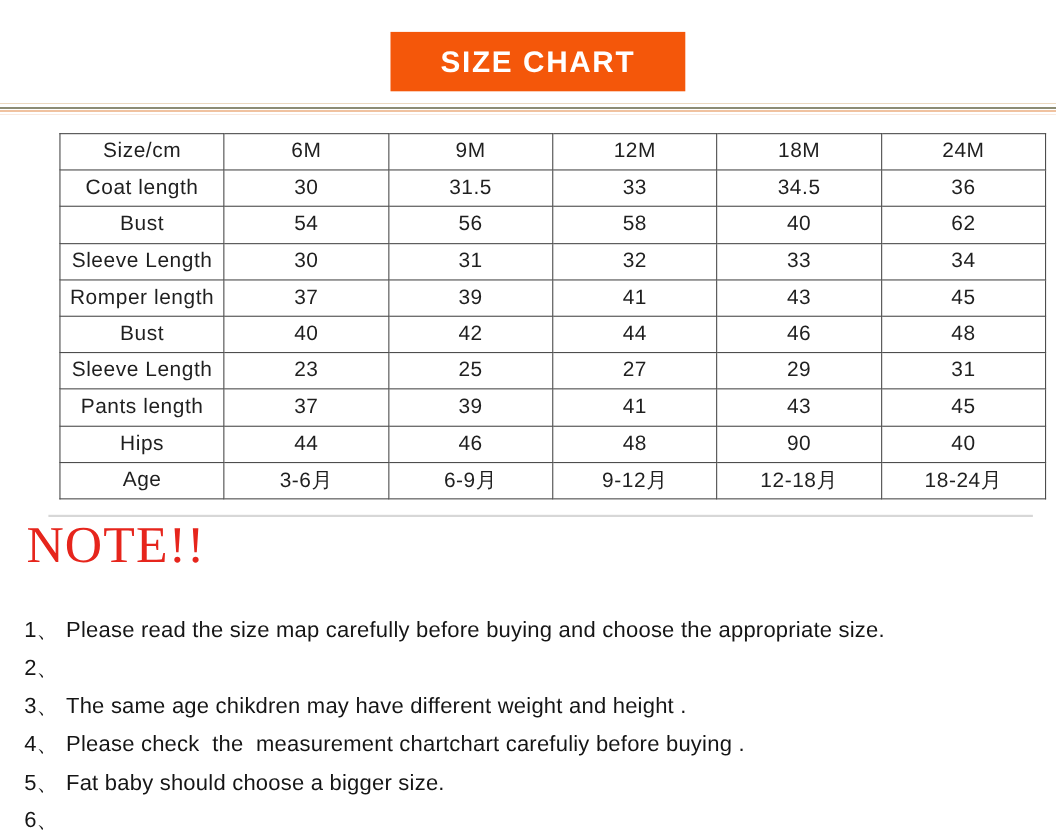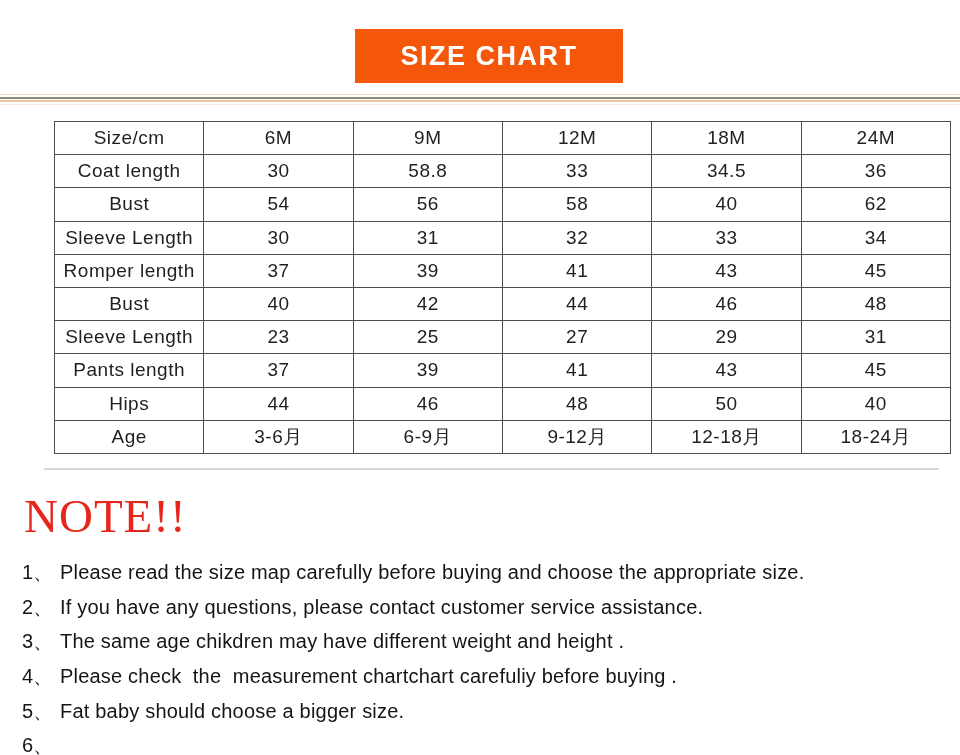--- a/index.html
+++ b/index.html
@@ -71,21 +71,21 @@
     position: absolute;
     left: 44px; top: 447px;
     width: 895px; height: 2px;
     background: #c9c9c9;
     opacity: 0.75;
   }
 
   
   .note-heading {
     position: absolute;
-    left: 24px; top: 468px;
+    left: 24px; top: 448px;
     margin: 0;
     font-family: "Liberation Serif", serif;
     font-weight: 400;
     font-size: 47px;
     letter-spacing: 1px;
     color: #e6251c;
   }
 
   
   .notes {
@@ -126,21 +126,21 @@
         <th>Size/cm</th>
         <th>6M</th>
         <th>9M</th>
         <th>12M</th>
         <th>18M</th>
         <th>24M</th>
       </tr>
       <tr>
         <td>Coat length</td>
         <td>30</td>
-        <td>58.8</td>
+        <td>31.5</td>
         <td>33</td>
         <td>34.5</td>
         <td>36</td>
       </tr>
       <tr>
         <td>Bust</td>
         <td>54</td>
         <td>56</td>
         <td>58</td>
         <td>40</td>
@@ -184,21 +184,21 @@
         <td>39</td>
         <td>41</td>
         <td>43</td>
         <td>45</td>
       </tr>
       <tr>
         <td>Hips</td>
         <td>44</td>
         <td>46</td>
         <td>48</td>
-        <td>50</td>
+        <td>90</td>
         <td>40</td>
       </tr>
       <tr>
         <td>Age</td>
         <td>3-6月</td>
         <td>6-9月</td>
         <td>9-12月</td>
         <td>12-18月</td>
         <td>18-24月</td>
       </tr>
@@ -208,21 +208,20 @@
 
   <h1 class="note-heading">NOTE!!</h1>
 
   <div class="notes">
     <div class="note-item">
       <span class="note-num">1、</span>
       <span class="note-text">Please read the size map carefully before buying and choose the appropriate size.</span>
     </div>
     <div class="note-item">
       <span class="note-num">2、</span>
-      <span class="note-text">If you have any questions, please contact customer service assistance.</span>
     </div>
     <div class="note-item">
       <span class="note-num">3、</span>
       <span class="note-text">The same age chikdren may have different weight and height .</span>
     </div>
     <div class="note-item">
       <span class="note-num">4、</span>
       <span class="note-text">Please check  the  measurement chartchart carefuliy before buying .</span>
     </div>
     <div class="note-item">

